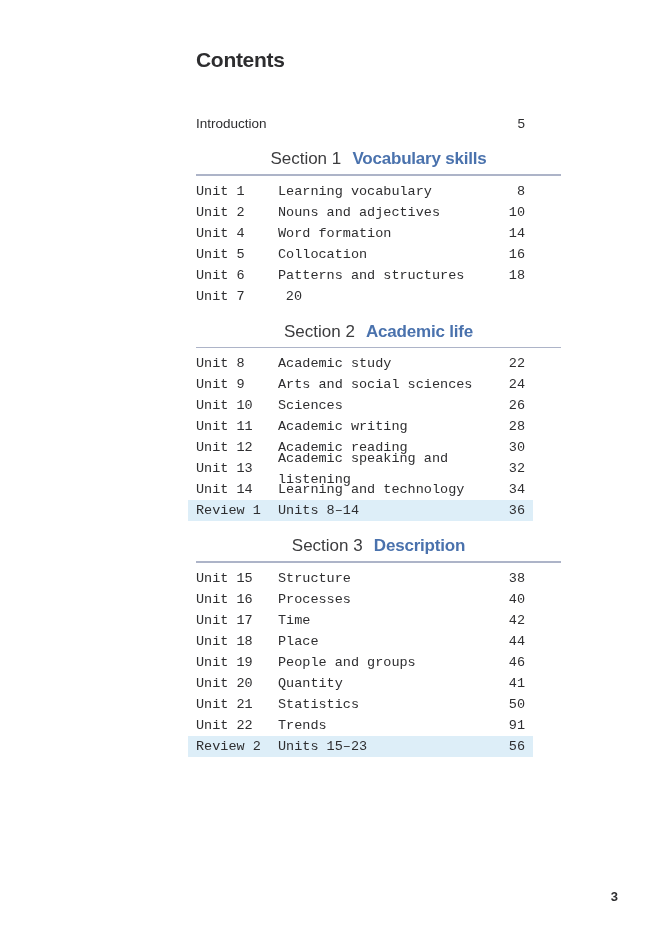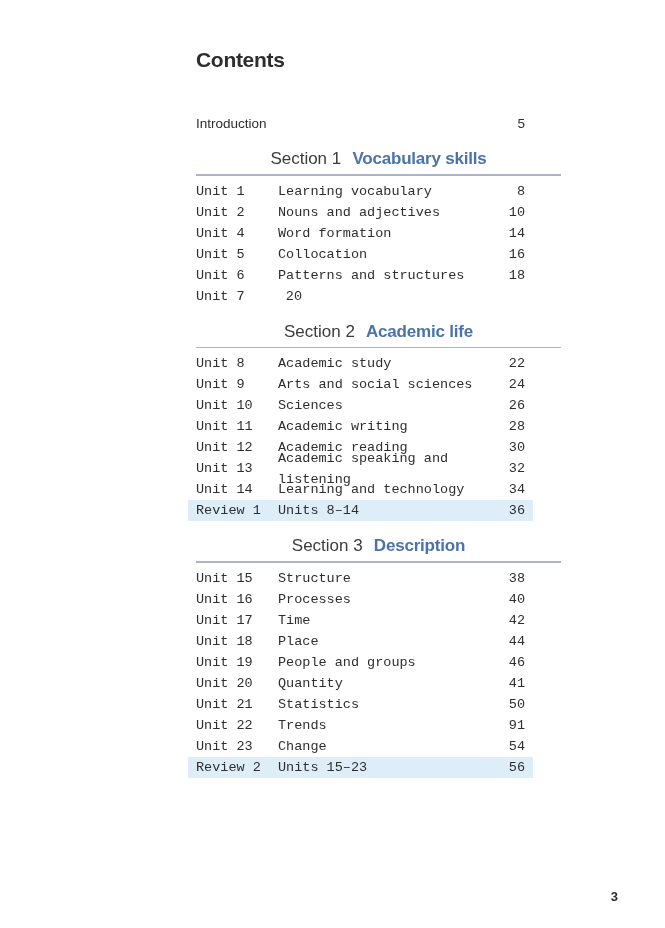--- a/index.html
+++ b/index.html
@@ -206,25 +206,20 @@
             <div class="row">
        <span class="unit">Unit 21</span>
        <span class="topic">Statistics</span>
        <span class="pg">50</span>
      </div>
             <div class="row">
        <span class="unit">Unit 22</span>
        <span class="topic">Trends</span>
        <span class="pg">91</span>
      </div>
-            <div class="row">
-       <span class="unit">Unit 23</span>
-       <span class="topic">Change</span>
-       <span class="pg">54</span>
-     </div>
             <div class="row review">
        <span class="unit">Review 2</span>
        <span class="topic">Units 15–23</span>
        <span class="pg">56</span>
      </div>
           </div>
      </div>
       </div>
   </div>
 

